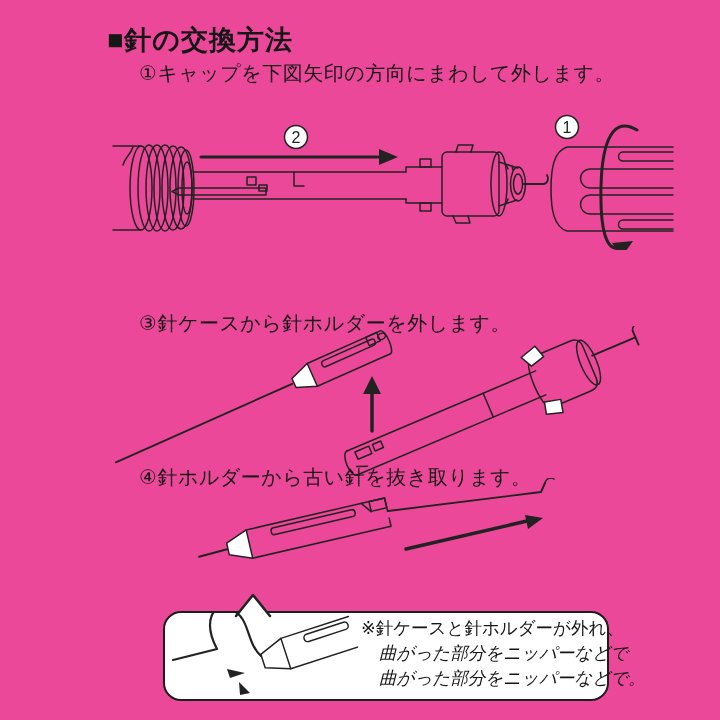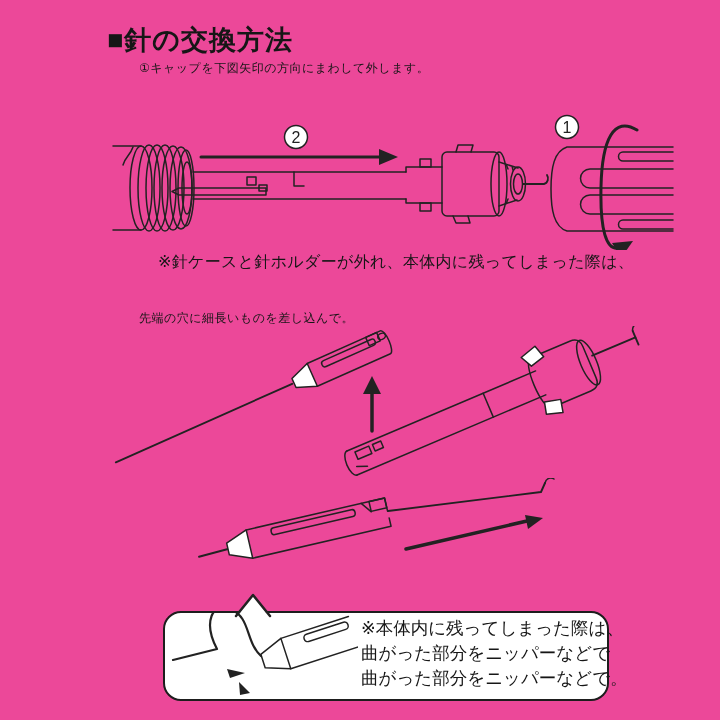--- a/index.html
+++ b/index.html
@@ -1,30 +1,30 @@
 <!DOCTYPE html>
 <html><head>
 <meta charset="utf-8">
 <style>
   html,body{margin:0;padding:0;background:#ffffff;}
   .page{position:relative;width:720px;height:720px;background:#ec4899;overflow:hidden;
         font-family:"Liberation Sans","DejaVu Sans",sans-serif;color:#161616;}
   .abs{position:absolute;}
   .title{left:107px;top:22px;font-size:27px;font-weight:700;letter-spacing:1px;}
-  .step{font-size:12px;letter-spacing:0.5px;white-space:nowrap;}
+  .step{font-size:20px;letter-spacing:0.5px;white-space:nowrap;}
   .step1{left:139px;top:60px;}
   .step2{left:139px;top:94px;}
   .step3{left:139px;top:310px;}
   .step4{left:139px;top:464px;}
   .note{left:158px;top:249px;font-size:16px;line-height:25px;letter-spacing:0.3px;white-space:nowrap;}
   .note-l2{margin-left:17px;}
   .callout-box{left:163px;top:611px;width:446px;height:90px;border:2.5px solid #1d1d1d;
                border-radius:18px;box-sizing:border-box;background:#fff;}
   .callout-text{left:361px;top:616px;font-size:17.5px;line-height:25px;white-space:nowrap;}
-  .ct-indent{}
+  .ct-indent{margin-left:18px;font-style:italic;}
   svg.fig{position:absolute;}
   .fig1{left:50px;top:113px;width:630px;height:137px;}
   .fig2{left:80px;top:326px;width:600px;height:150px;}
   .fig3{left:90px;top:478px;width:480px;height:118px;}
   .callout-tail{left:233px;top:592px;width:40px;height:26px;position:absolute;}
   .callout-art{left:168px;top:613px;width:190px;height:86px;position:absolute;}
   svg path,svg rect,svg ellipse,svg circle,svg polygon{
     stroke:#222;fill:none;stroke-width:1.5;stroke-linecap:round;stroke-linejoin:round;}
   svg .fillk{fill:#222;stroke:none;}
   svg .fillw{fill:#fff;}
@@ -89,24 +89,23 @@
     </g>
     <g>
       <path class="thick" d="M637,130 C614,116 602,139 601,187 C600,229 606,251 619,248"></path>
       <polygon class="fillk" points="633,241 612,243 621,258"></polygon>
       <circle cx="567" cy="127" r="11.5" class="fillw"></circle>
       <text x="567" y="132.5">1</text>
     </g>
   </svg>
 
   <div class="abs note">
-    <div>※針ケースと針ホルダーが外れ、本体内に残ってしまった際は、</div>
   </div>
 
-  <div class="abs step step3">先端の穴に細長いものを差し込んで。</div>
+  <div class="abs step step3">③針ケースから針ホルダーを外します。</div>
 
   <svg class="fig fig2" viewBox="80 326 600 150">
     <g transform="translate(294,383) rotate(-24)">
       <path class="ndl" d="M-195,0 L-2,0"></path>
       <polygon class="fillw" points="0,-5 20,-12.5 20,12.5 0,5" style="stroke:#222"></polygon>
       <path d="M20,-12.5 H100 M20,12.5 H100 M100,-12.5 A4,12.5 0 0 1 100,12.5"></path>
       <rect x="33" y="-8.5" width="58" height="6.5" rx="3"></rect>
       <rect x="84" y="-12.5" width="12" height="9"></rect>
       <ellipse cx="99" cy="-7" rx="4" ry="3"></ellipse>
     </g>
@@ -125,20 +124,21 @@
       <path d="M205,-27 H248 Q258,-27 258,-17 V17 Q258,27 248,27 H205"></path>
       <ellipse cx="257" cy="0" rx="8" ry="24"></ellipse>
       <polygon class="fillw" points="197,-31 214,-36 218,-23 203,-19" style="stroke:#222"></polygon>
       <polygon class="fillw" points="201,19 217,23 214,36 198,31" style="stroke:#222"></polygon>
       <path class="ndl" d="M263,-5 H310"></path>
       <path class="ndl" d="M310,-12 V3"></path>
       <path d="M310,-12 C311,-16 315,-18 318,-16"></path>
     </g>
   </svg>
 
+  <div class="abs step step4">④針ホルダーから古い針を抜き取ります。</div>
 
   <svg class="fig fig3" viewBox="90 478 480 118">
     <g transform="translate(228,549) rotate(-13)">
       <path class="ndl" d="M-30,1 L0,0"></path>
       <polygon class="fillw" points="0,-6 22,-14.5 22,14.5 0,6" style="stroke:#222"></polygon>
       <path d="M22,-14.5 H164 M22,14.5 H164 M164,-14.5 V-1 M164,6 V14.5"></path>
       <rect x="46" y="-10.5" width="86" height="7" rx="3"></rect>
       <rect x="148" y="-14.5" width="16" height="10"></rect>
       <path d="M140,-14.5 L148,-4"></path>
     </g>
@@ -161,18 +161,18 @@
     <g transform="translate(263,661) rotate(-18)">
       <polygon class="fillw" points="0,-7 24,-16 24,16 0,7" style="stroke:#222"></polygon>
       <path d="M24,-16 H95 M24,16 H95"></path>
       <rect x="46" y="-12" width="46" height="7.5" rx="3.5"></rect>
     </g>
     <path style="stroke-width:2.2" d="M173,660 L217,649 C203,622 212,602 230,609 C251,617 245,641 261,656"></path>
     <polygon class="fillk" points="227,669 245,673 230,678"></polygon>
     <polygon class="fillk" points="239,682 250,693 240,695"></polygon>
   </svg>
   <div class="abs callout-text">
-    <div>※本体内に残ってしまった際は、</div>
+    <div>※針ケースと針ホルダーが外れ、</div>
     <div class="ct-indent">曲がった部分をニッパーなどで</div>
     <div class="ct-indent">曲がった部分をニッパーなどで。</div>
   </div>
 
 </div>
 
 </body></html>

